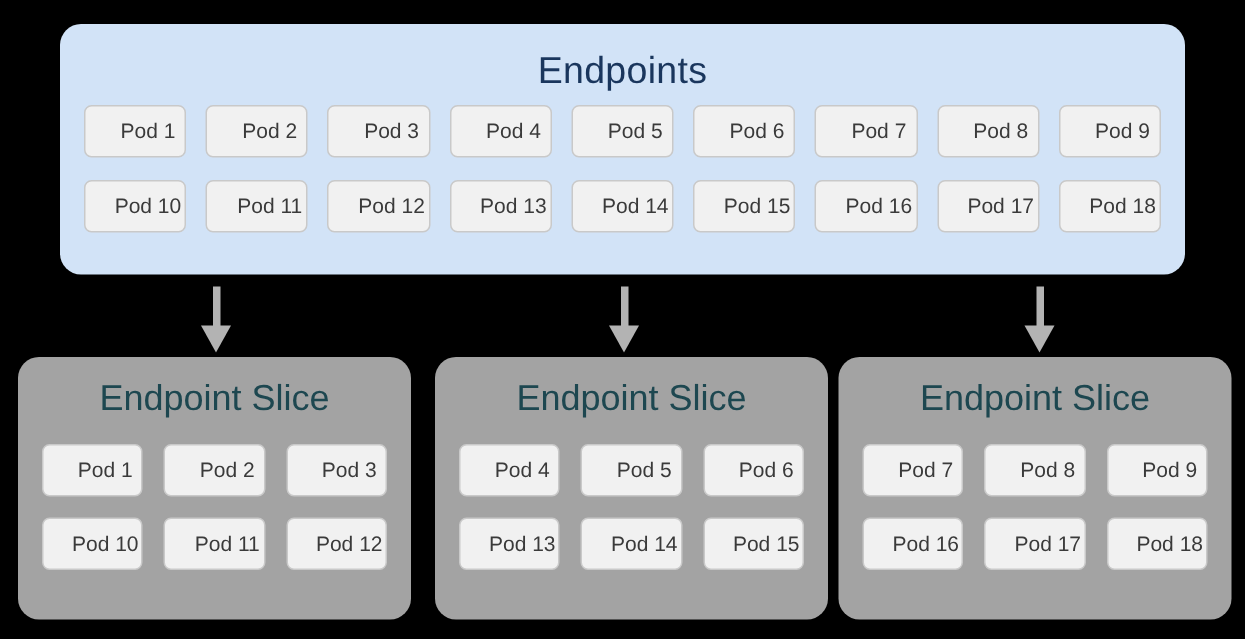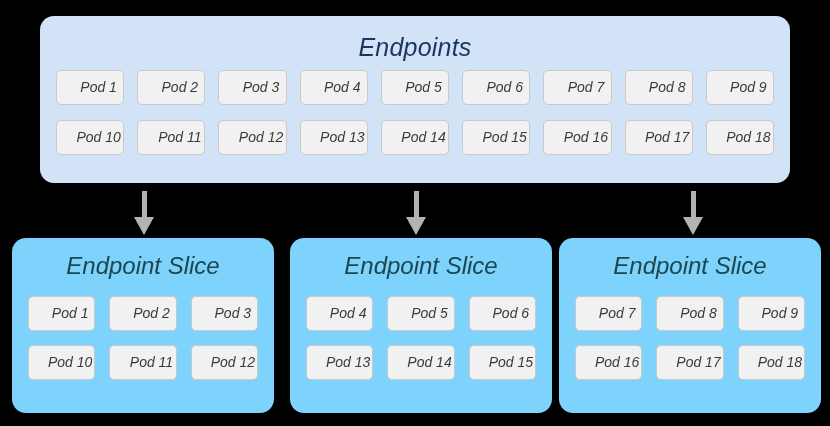--- a/index.html
+++ b/index.html
@@ -11,21 +11,20 @@
     width: 830px;
     height: 426px;
     overflow: hidden;
     font-family: "Liberation Sans", sans-serif;
   }
   #canvas {
     position: relative;
     width: 830px;
     height: 426px;
     background: #000000;
-    font-style: italic;
   }
 
   
   .endpoints-panel {
     position: absolute;
     left: 40px;
     top: 16px;
     width: 750px;
     height: 167px;
     background: #d2e3f7;
@@ -95,21 +94,21 @@
     border-right: 10px solid transparent;
     border-top: 18px solid #b3b3b3;
   }
 
   
   .slice-panel {
     position: absolute;
     top: 238px;
     width: 262px;
     height: 175px;
-    background: #7dd3fc;
+    background: #a3a3a3;
     border-radius: 14px;
     box-sizing: border-box;
   }
   .slice-title {
     position: absolute;
     left: 0;
     top: 14px;
     width: 100%;
     text-align: center;
     font-size: 24px;

